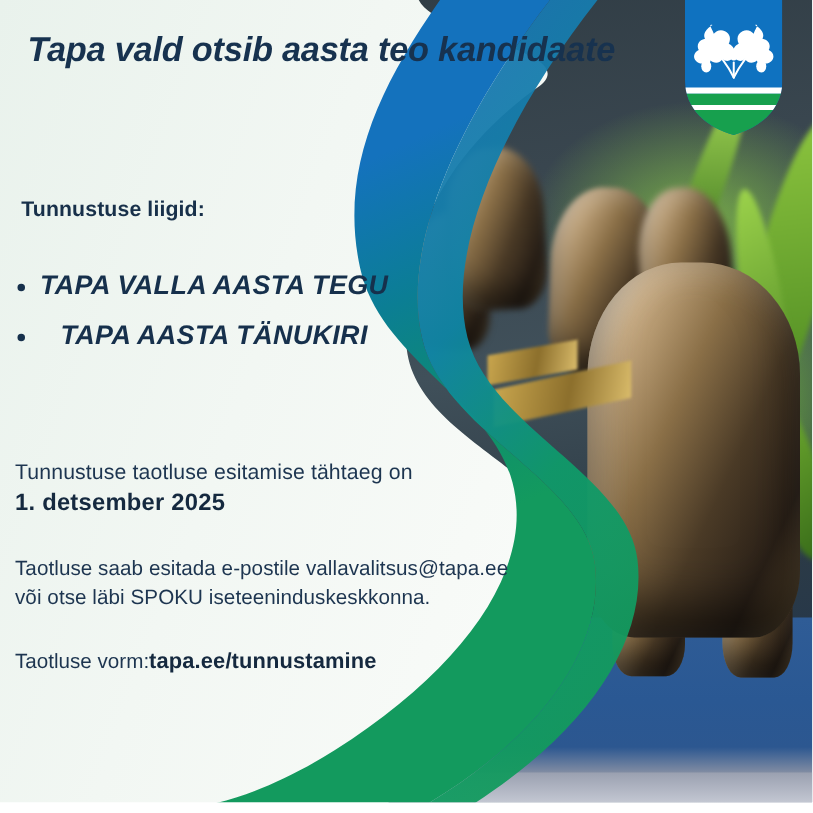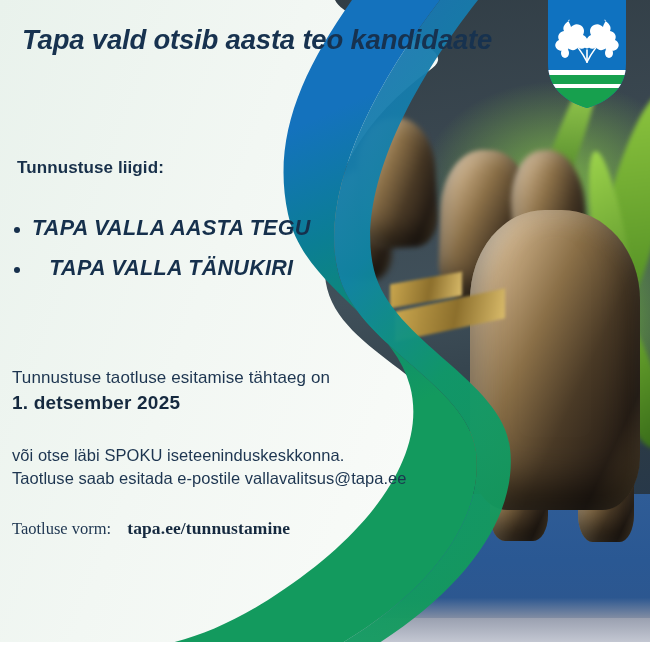--- a/index.html
+++ b/index.html
@@ -143,21 +143,21 @@
     background: #16304c;
   }
 
   .deadline-block { position: absolute; left: 12px; top: 368px; }
   .deadline-lead  { font-size: 17px; color: #1d3550; letter-spacing: .1px; }
   .deadline-date  { font-size: 19px; font-weight: 700; color: #15293f; margin-top: 4px; letter-spacing: .2px; }
 
   .contact-block { position: absolute; left: 12px; top: 444px; }
   .contact-line  { font-size: 16.5px; color: #1d3550; line-height: 1.42; letter-spacing: .05px; }
 
-  .form-block { position: absolute; left: 12px; top: 518px; display: flex; align-items: baseline; gap: 16px; font-family: Liberation Serif, serif; }
+  .form-block { position: absolute; left: 12px; top: 518px; display: flex; align-items: baseline; gap: 0; }
   .form-label { font-size: 16.5px; color: #1d3550; }
   .form-url   { font-size: 17.5px; font-weight: 700; color: #15293f; letter-spacing: .1px; text-align: right; }
 </style>
 </head>
 <body>
 
 <div id="poster">
 
   <div class="photo-layer">
     <div class="photo-bg"></div>
@@ -246,31 +246,31 @@
         <ellipse cx="39" cy="44" rx="3.4" ry="4.4"></ellipse>
       </g>
     </g>
   </svg>
 
   <div class="title">Tapa vald otsib aasta teo kandidaate</div>
 
   <div class="kinds-heading">Tunnustuse liigid:</div>
   <ul class="kinds-list">
     <li>TAPA VALLA AASTA TEGU</li>
-    <li>TAPA VALLA TÄNUKIRI</li>
+    <li>TAPA AASTA TÄNUKIRI</li>
   </ul>
 
   <div class="deadline-block">
     <div class="deadline-lead">Tunnustuse taotluse esitamise tähtaeg on</div>
     <div class="deadline-date">1. detsember 2025</div>
   </div>
 
   <div class="contact-block">
+    <div class="contact-line">Taotluse saab esitada e-postile vallavalitsus@tapa.ee</div>
     <div class="contact-line">või otse läbi SPOKU iseteeninduskeskkonna.</div>
-    <div class="contact-line">Taotluse saab esitada e-postile vallavalitsus@tapa.ee</div>
   </div>
 
   <div class="form-block">
     <span class="form-label">Taotluse vorm:</span>
     <span class="form-url">tapa.ee/tunnustamine</span>
   </div>
 
 </div>
 
 </body></html>

